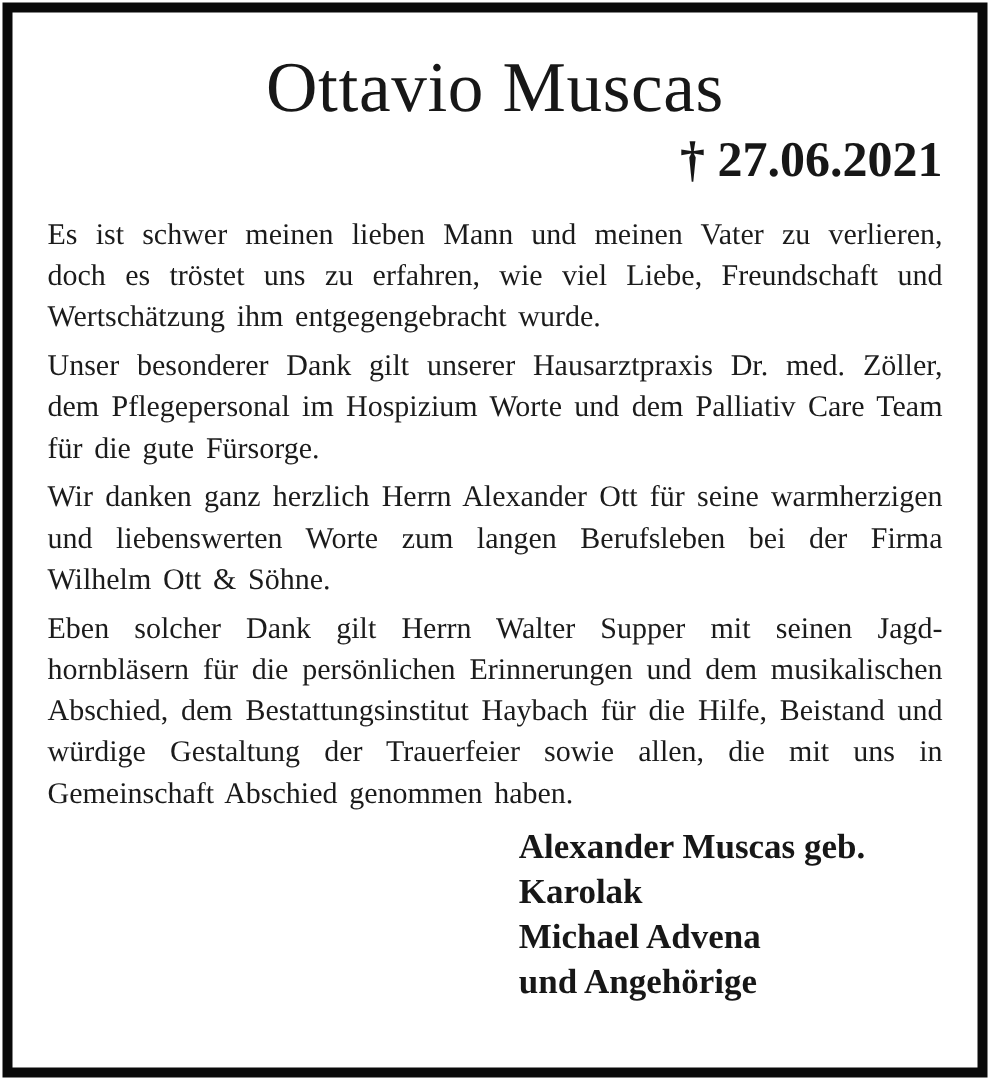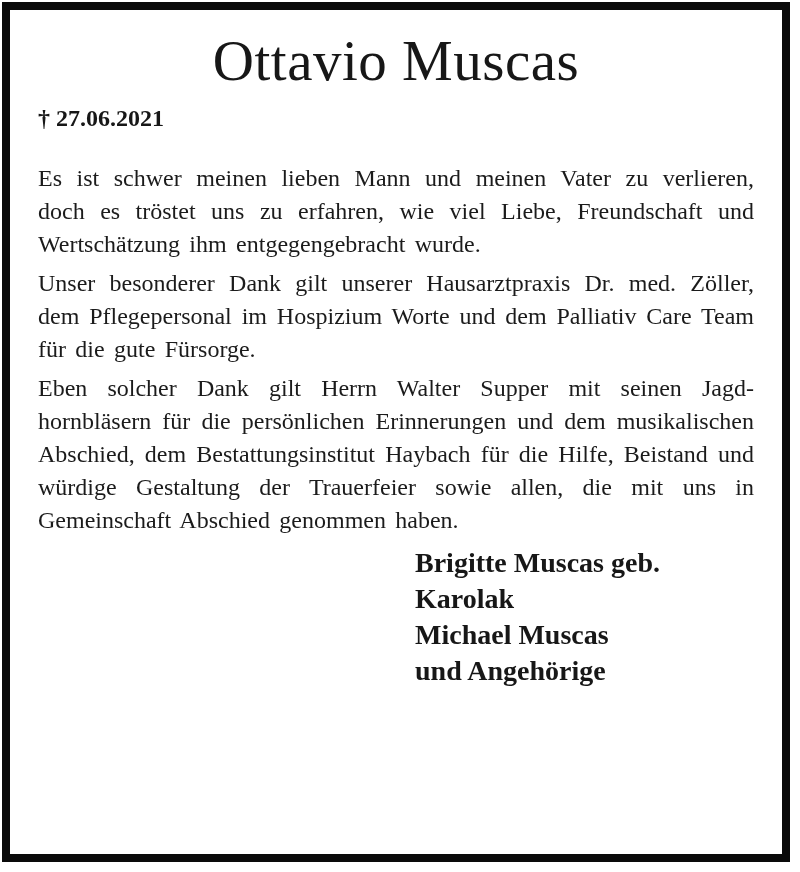--- a/index.html
+++ b/index.html
@@ -23,34 +23,34 @@
     height: 860px;
     border: 8px solid #0a0a0a;
     box-sizing: border-box;
     background: #ffffff;
   }
   .content {
     padding: 0 28px;
     color: #1b1b1b;
   }
   .deceased-name {
-    margin: 18px 0 0 0;
+    margin: 28px 0 0 0;
     font-size: 57px;
     line-height: 1.15;
     font-weight: normal;
     text-align: center;
     letter-spacing: 0.5px;
     color: #171717;
   }
   .death-date {
     margin: 6px 0 0 0;
-    font-size: 24px;
+    font-size: 40px;
     line-height: 36px;
     font-weight: bold;
-    text-align: left;
+    text-align: right;
     color: #171717;
   }
   .body-text {
     margin-top: 26px;
   }
   .body-text p {
     margin: 6px 0;
     font-size: 24px;
     line-height: 33px;
     text-align: justify;
@@ -73,24 +73,25 @@
   <div class="frame">
     <div class="content">
 
       <h1 class="deceased-name">Ottavio Muscas</h1>
 
       <div class="death-date">† 27.06.2021</div>
 
       <div class="body-text">
         <p>Es ist schwer meinen lieben Mann und meinen Vater zu verlieren, doch es tröstet uns zu erfahren, wie viel Liebe, Freundschaft und Wertschätzung ihm entgegengebracht wurde.</p>
         <p>Unser besonderer Dank gilt unserer Hausarztpraxis Dr. med. Zöller, dem Pflegepersonal im Hospizium Worte und dem Palliativ Care Team für die gute Fürsorge.</p>
+        <p>Wir danken ganz herzlich Herrn Alexander Ott für seine warmherzigen und liebenswerten Worte zum langen Berufs­leben bei der Firma Wilhelm Ott &amp; Söhne.</p>
         <p>Eben solcher Dank gilt Herrn Walter Supper mit seinen Jagd­hornbläsern für die persönlichen Erinnerungen und dem musikalischen Abschied, dem Bestattungsinstitut Haybach für die Hilfe, Beistand und würdige Gestaltung der Trauerfeier sowie allen, die mit uns in Gemeinschaft Abschied genommen haben.</p>
       </div>
 
       <div class="signatures">
-        <div>Brigitte Muscas geb. Karolak</div>
-        <div>Michael Muscas</div>
+        <div>Alexander Muscas geb. Karolak</div>
+        <div>Michael Advena</div>
         <div>und Angehörige</div>
       </div>
 
     </div>
   </div>
 </div>
 
 </body></html>

